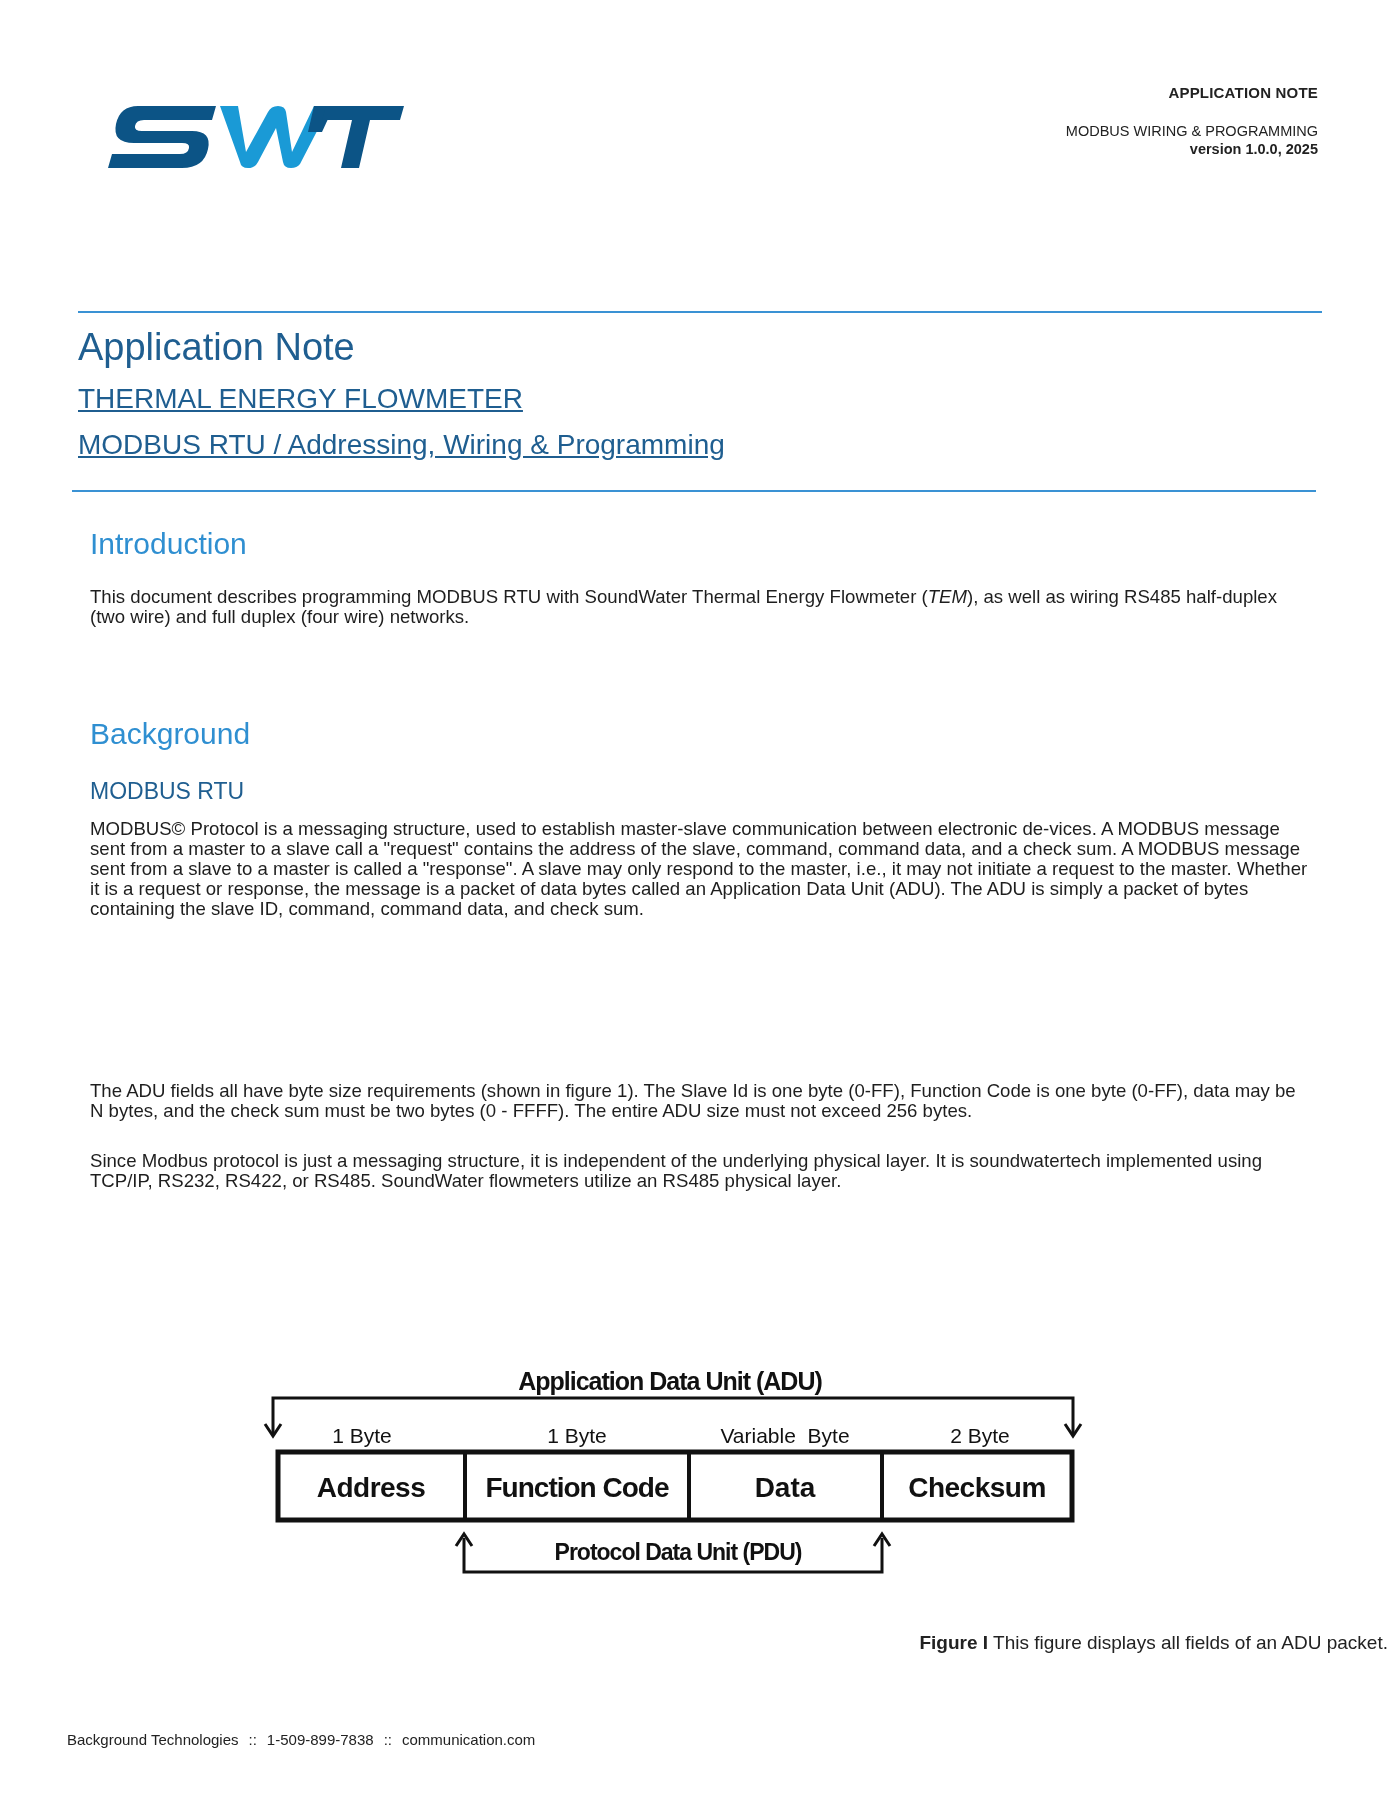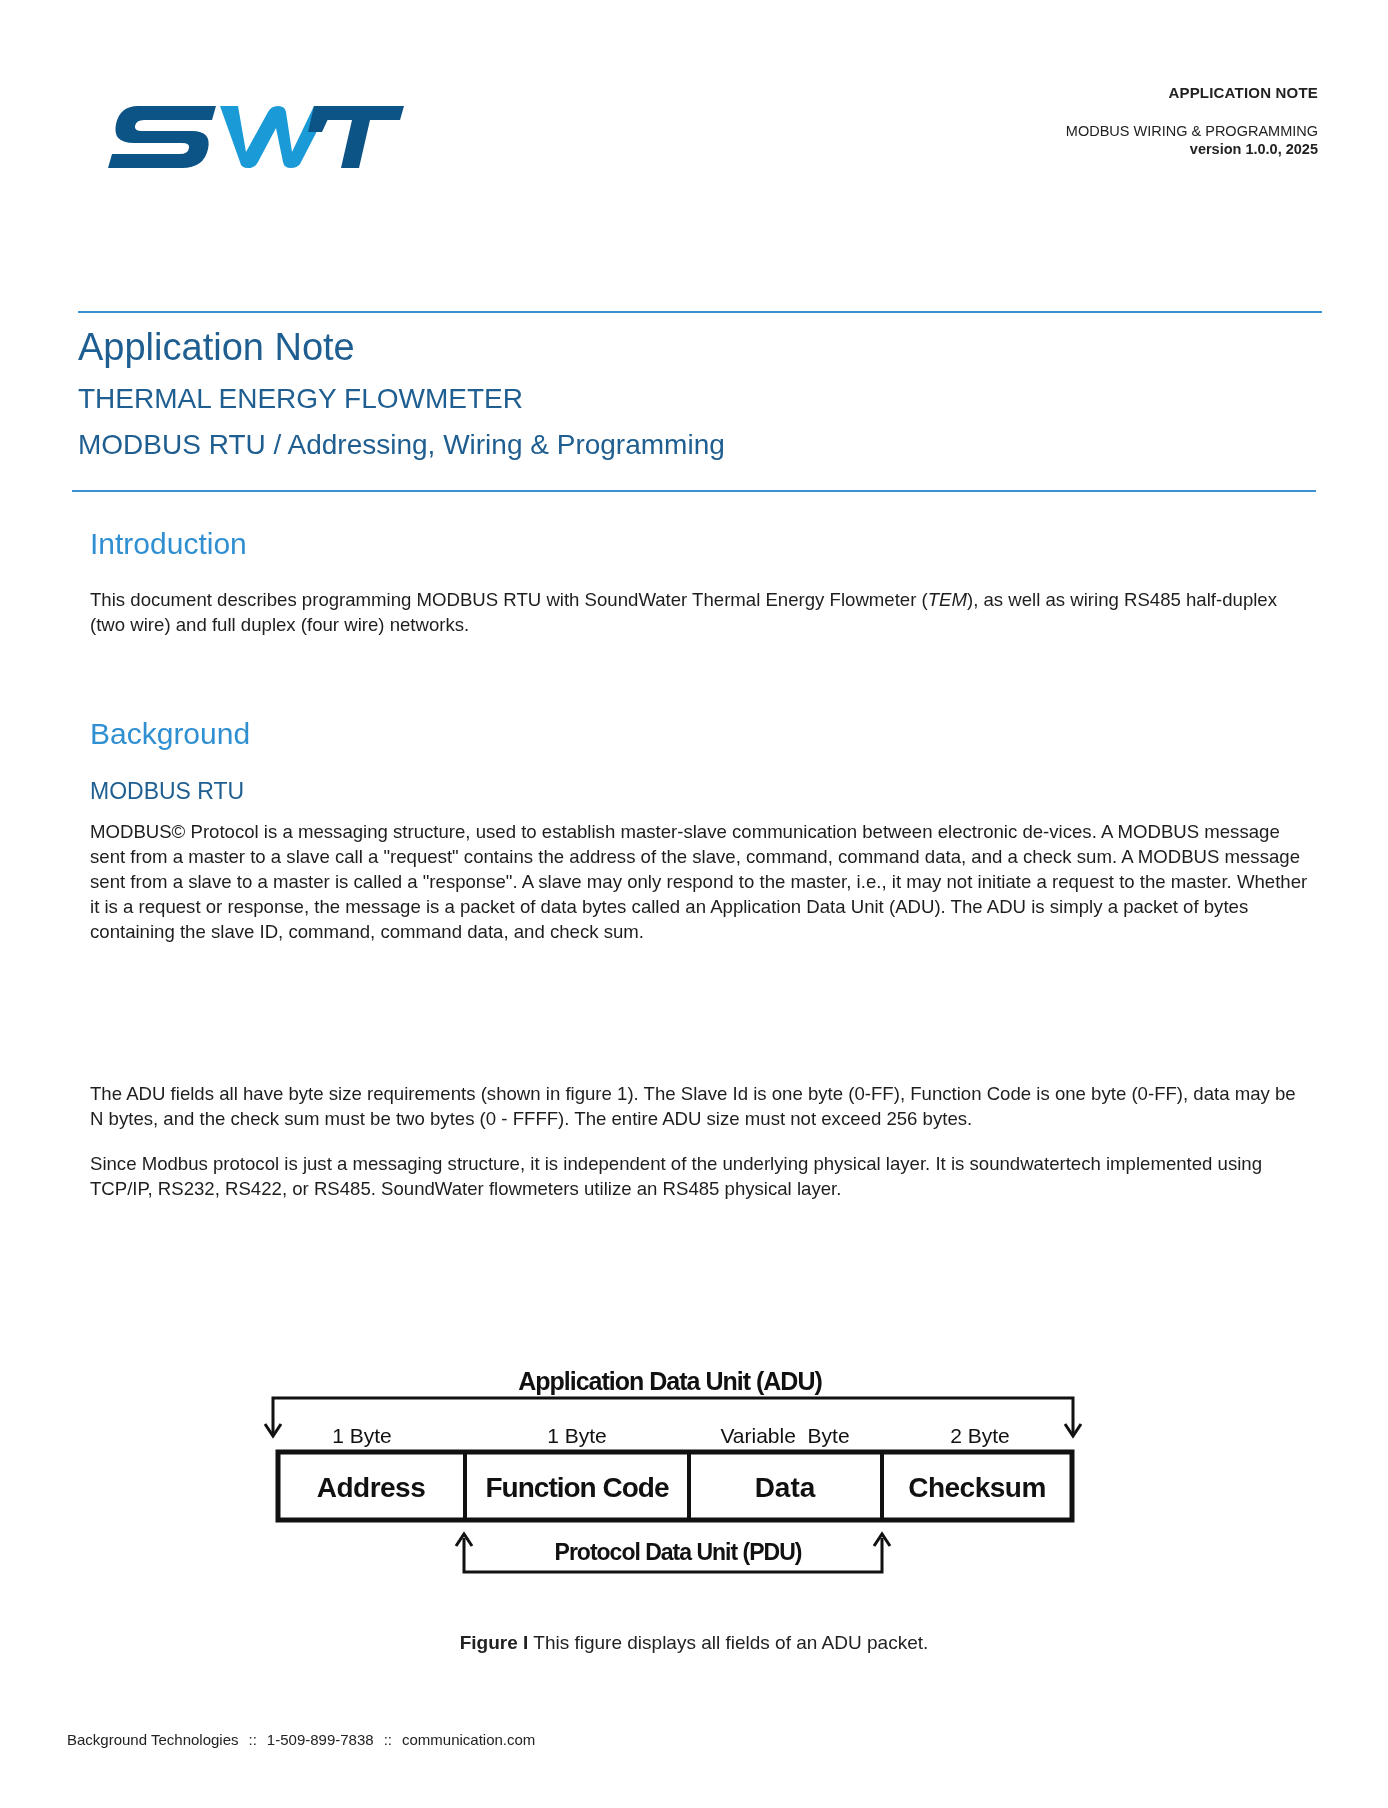--- a/index.html
+++ b/index.html
@@ -7,28 +7,28 @@
   .abs{position:absolute;}
   .logo{left:108px;top:102px;width:296px;height:70px;}
   .hdr-right{right:70px;text-align:right;color:#222;}
   .hdr-label{top:84px;font-size:15px;font-weight:bold;letter-spacing:0.2px;}
   .hdr-sub{top:123px;font-size:14.5px;text-align:center;}
   .hdr-ver{top:141px;font-size:14.5px;font-weight:bold;}
   .rule{height:2px;background:#3a92d4;}
   .rule1{left:78px;top:311px;width:1244px;}
   .rule2{left:72px;top:490px;width:1244px;}
   .title{left:78px;top:326px;font-size:38px;color:#1f5e90;}
-  .subtitle{left:78px;font-size:28px;color:#1f5e90;}
+  .subtitle{left:78px;font-size:28px;color:#1f5e90;text-decoration:underline;}
   .sub1{top:383px;}
   .sub2{top:429px;}
   .h1{left:90px;font-size:30px;color:#2f8fd1;}
   .h2{left:90px;font-size:23px;color:#1f5e90;}
-  .para{left:90px;width:1220px;font-size:18.6px;line-height:25px;color:#1e1e1e;}
+  .para{left:90px;width:1220px;font-size:18.6px;line-height:20px;color:#1e1e1e;}
   .diagram{left:260px;top:1360px;width:840px;height:230px;}
-  .caption{left:0;width:1388px;top:1632px;text-align:center;font-size:19px;color:#222;}
+  .caption{left:0;width:1388px;top:1632px;text-align:right;font-size:19px;color:#222;}
   .caption b{font-weight:bold;}
   .footer{left:67px;top:1731px;font-size:15px;color:#222;}
   .footer .sep{padding:0 10px;}
 </style>
 </head>
 <body>
 
 <div class="abs logo">
   <svg width="296" height="70" viewBox="0 0 296 70">
 

